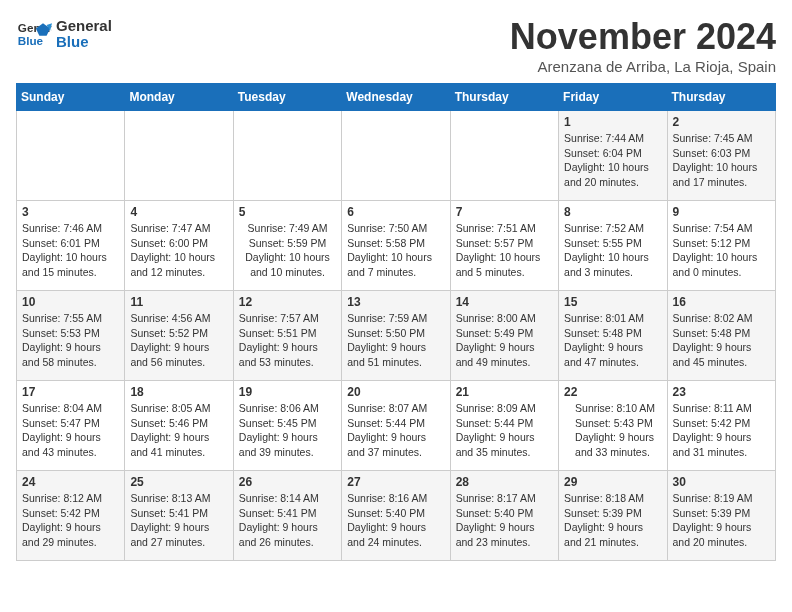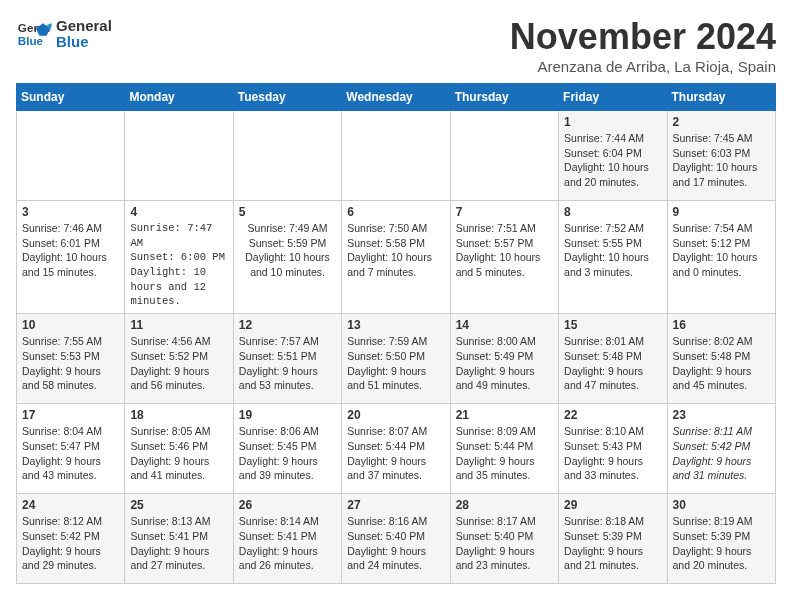--- a/index.html
+++ b/index.html
@@ -138,21 +138,21 @@
       </tr>
       <tr>
         <td>
           <span class="day-number">3</span>
           <div class="day-info" style="white-space: pre-line;">Sunrise: 7:46 AM
 Sunset: 6:01 PM
 Daylight: 10 hours and 15 minutes.</div>
         </td>
         <td>
           <span class="day-number">4</span>
-          <div class="day-info" style="white-space: pre-line; font-family: Liberation Mono, monospace;">Sunrise: 7:47 AM
+          <div class="day-info" style="white-space: pre-line;">Sunrise: 7:47 AM
 Sunset: 6:00 PM
 Daylight: 10 hours and 12 minutes.</div>
         </td>
         <td>
           <span class="day-number">5</span>
           <div class="day-info" style="white-space: pre-line; text-align: center;">Sunrise: 7:49 AM
 Sunset: 5:59 PM
 Daylight: 10 hours and 10 minutes.</div>
         </td>
         <td>
@@ -250,27 +250,27 @@
 Daylight: 9 hours and 37 minutes.</div>
         </td>
         <td>
           <span class="day-number">21</span>
           <div class="day-info" style="white-space: pre-line;">Sunrise: 8:09 AM
 Sunset: 5:44 PM
 Daylight: 9 hours and 35 minutes.</div>
         </td>
         <td>
           <span class="day-number">22</span>
-          <div class="day-info" style="white-space: pre-line;">Sunrise: 8:10 AM
+          <div class="day-info" style="white-space: pre-line; margin-left: 11px;">Sunrise: 8:10 AM
 Sunset: 5:43 PM
 Daylight: 9 hours and 33 minutes.</div>
         </td>
         <td>
           <span class="day-number">23</span>
-          <div class="day-info" style="white-space: pre-line; font-style: italic;">Sunrise: 8:11 AM
+          <div class="day-info" style="white-space: pre-line;">Sunrise: 8:11 AM
 Sunset: 5:42 PM
 Daylight: 9 hours and 31 minutes.</div>
         </td>
       </tr>
       <tr>
         <td>
           <span class="day-number">24</span>
           <div class="day-info" style="white-space: pre-line;">Sunrise: 8:12 AM
 Sunset: 5:42 PM
 Daylight: 9 hours and 29 minutes.</div>

